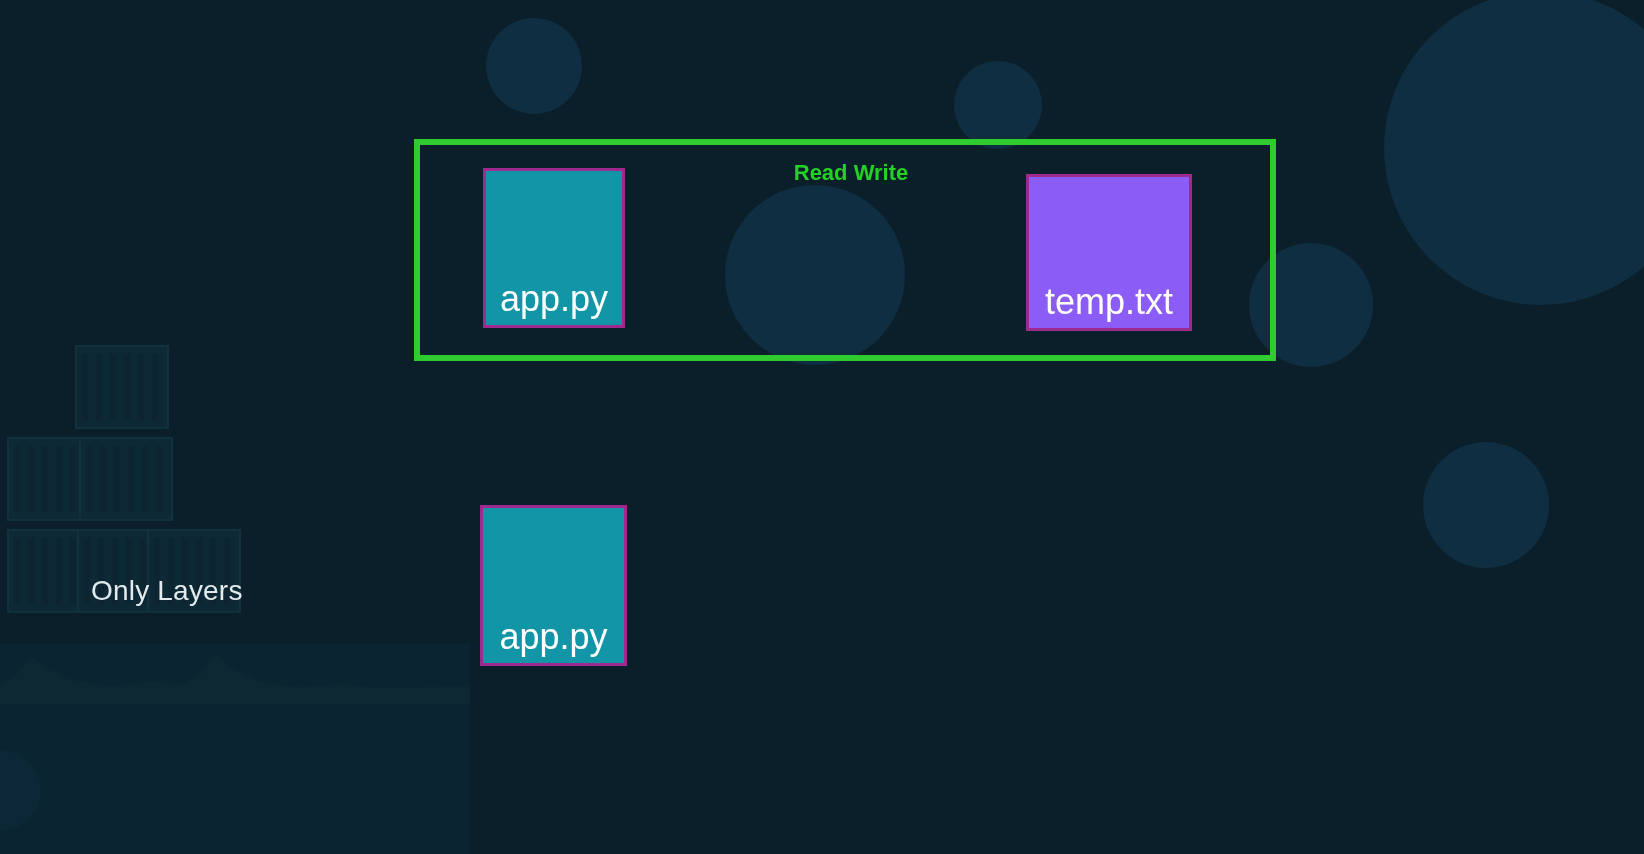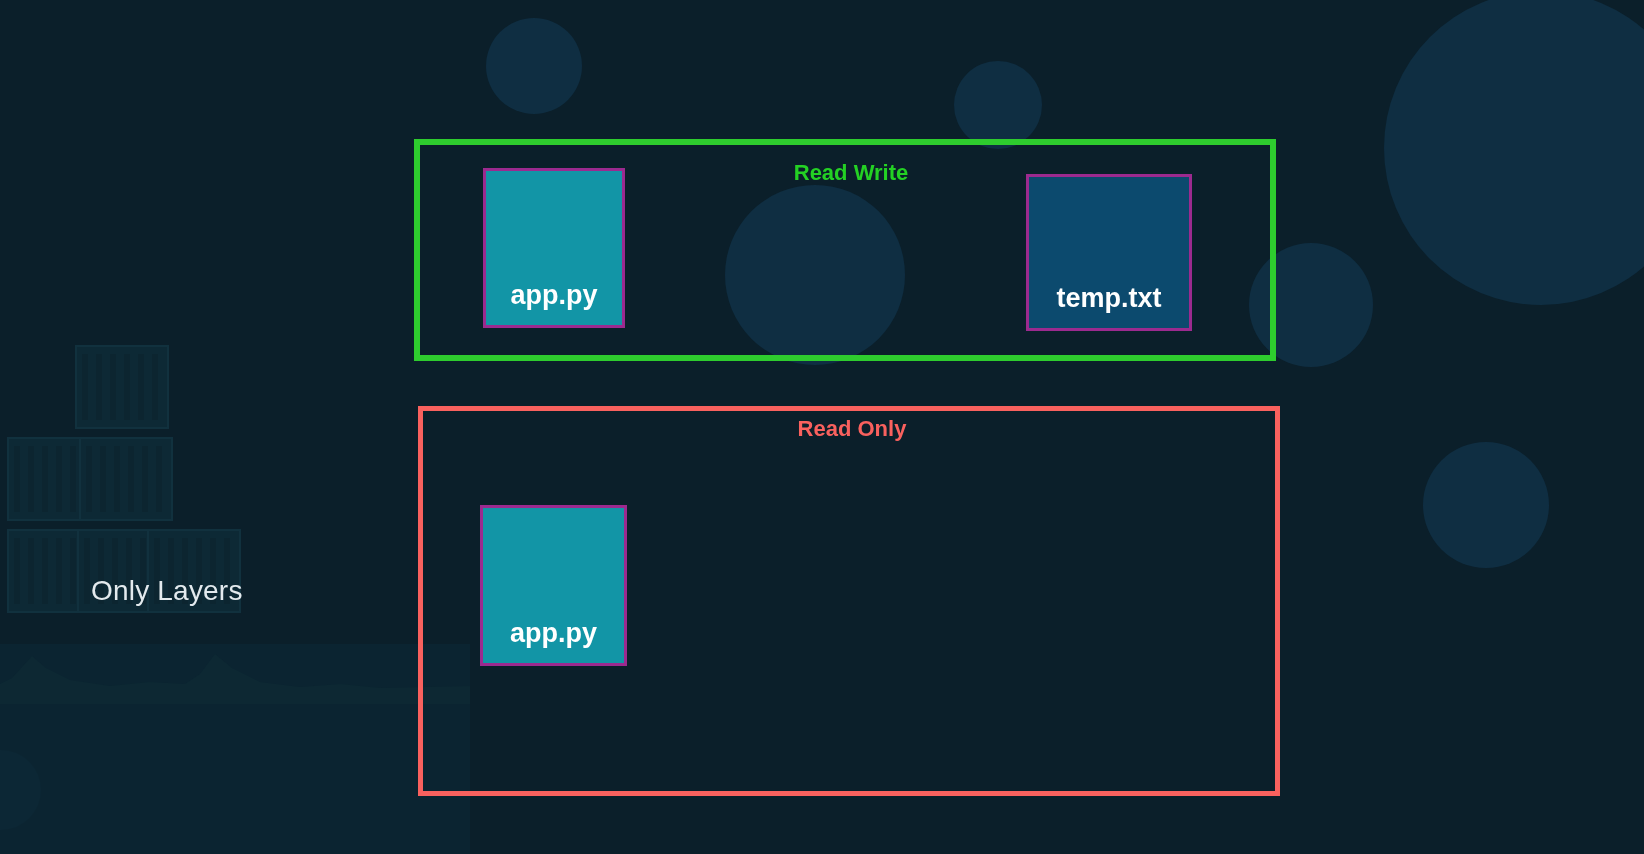--- a/index.html
+++ b/index.html
@@ -94,29 +94,28 @@
   .file-block {
     position: absolute;
     box-sizing: border-box;
     border: 3px solid #9c2a8f;
     display: flex;
     align-items: flex-end;
     justify-content: center;
   }
   .file-name {
     color: #ffffff;
-    font-size: 27px;
+    font-size: 36px;
     line-height: 1;
-    padding-bottom: 16px;
+    padding-bottom: 8px;
     white-space: nowrap;
-    font-weight: bold;
   }
 
   #rw-file-app    { left: 483px; top: 168px;  width: 142px; height: 160px; background: #1295a6; }
-  #rw-file-temp   { left: 1026px; top: 174px; width: 166px; height: 157px; background: #0c4a6e; }
+  #rw-file-temp   { left: 1026px; top: 174px; width: 166px; height: 157px; background: #8b5cf6; }
   #ro-file-app    { left: 480px; top: 505px;  width: 147px; height: 161px; background: #1295a6; }
 </style>
 </head>
 <body>
 
 <div id="stage">
 
   <div class="bg-layer">
 
     <div class="bubble" style="left:486px; top:18px; width:96px; height:96px;"></div>
@@ -162,21 +161,18 @@
   </div>
 
   <div class="file-block" id="rw-file-app">
     <span class="file-name">app.py</span>
   </div>
 
   <div class="file-block" id="rw-file-temp">
     <span class="file-name">temp.txt</span>
   </div>
 
-  <div class="region" id="ro-region">
-    <div class="region-title" id="ro-title">Read Only</div>
-  </div>
 
   <div class="file-block" id="ro-file-app">
     <span class="file-name">app.py</span>
   </div>
 
 </div>
 
 </body></html>

